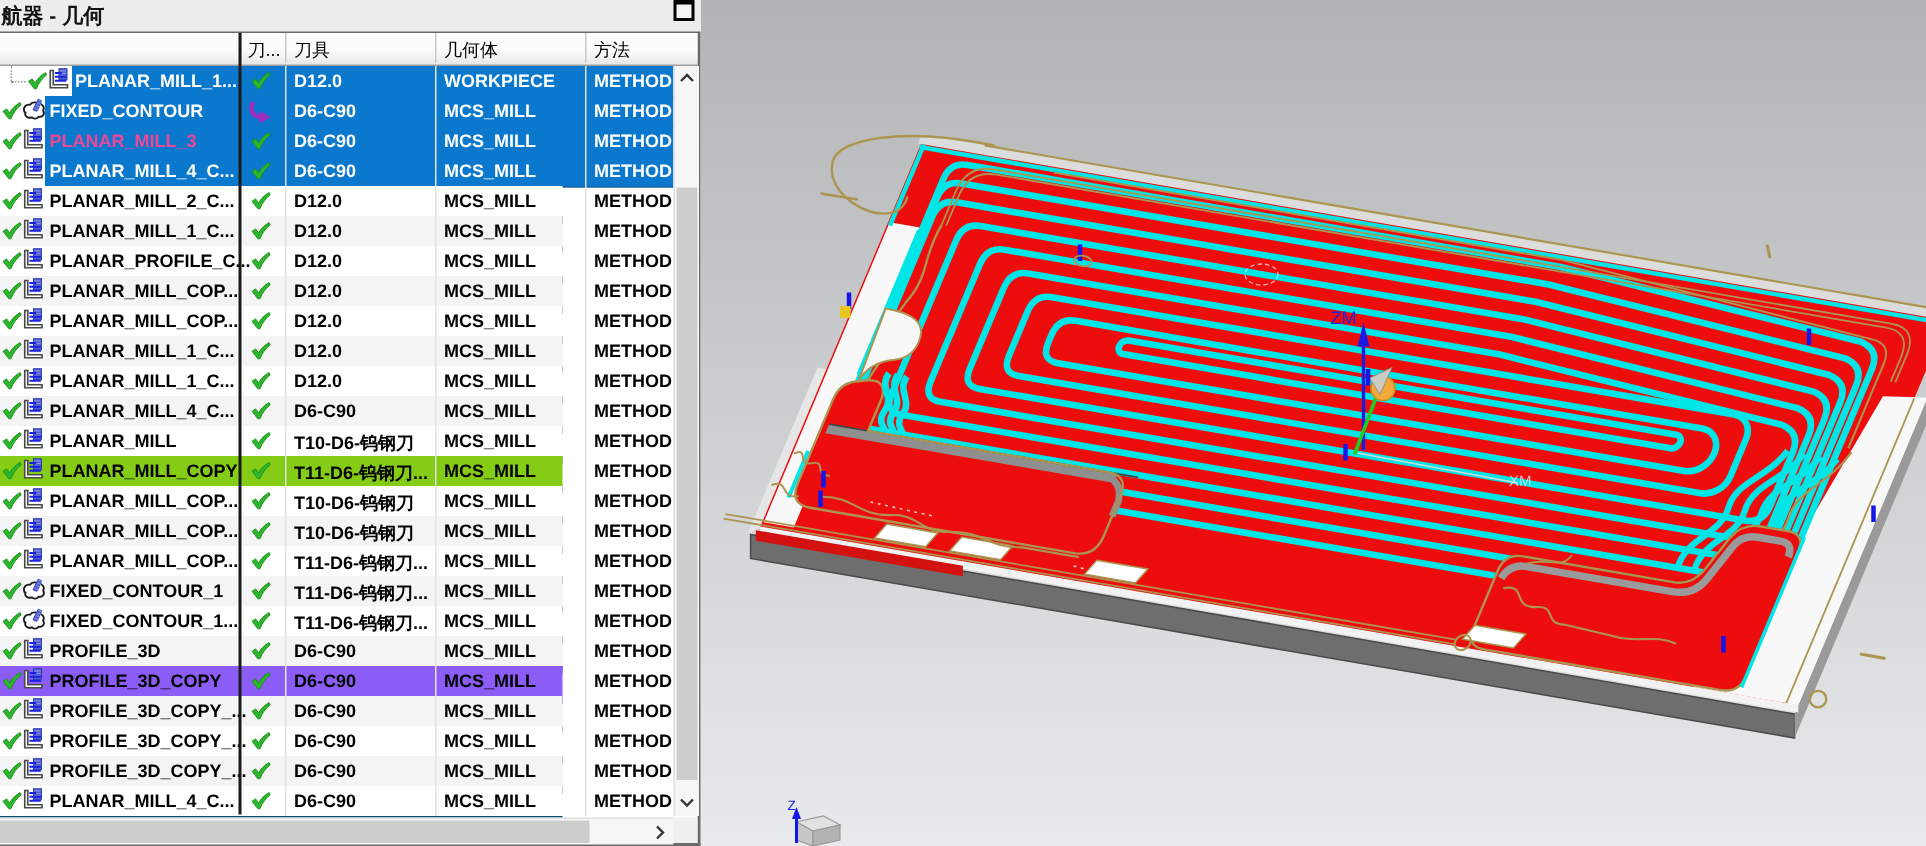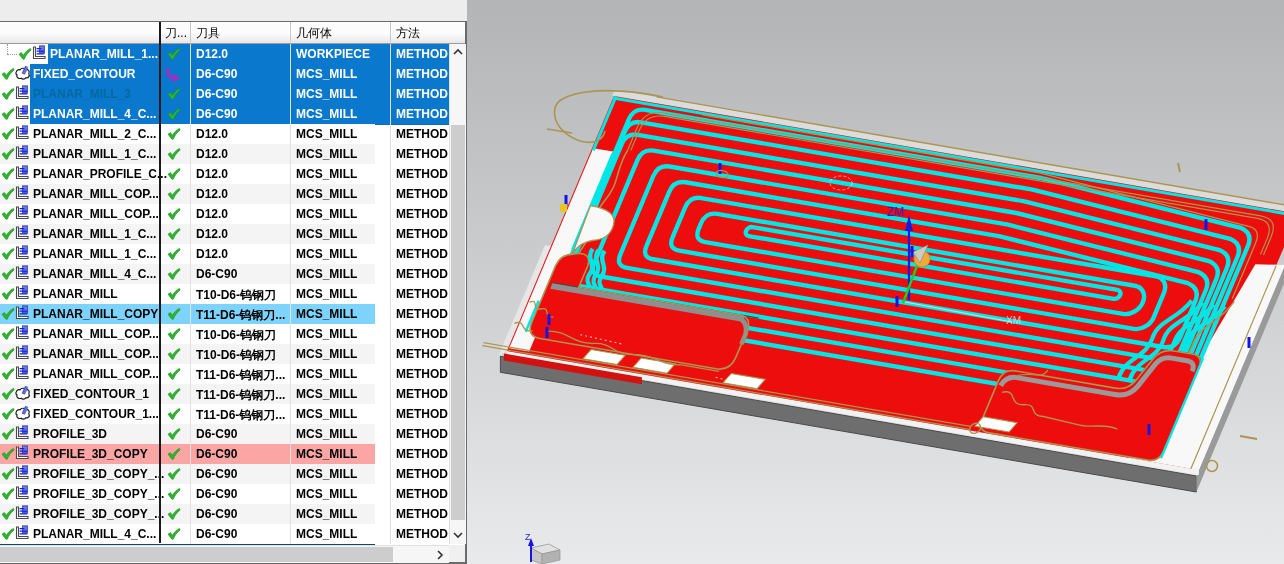--- a/index.html
+++ b/index.html
@@ -126,20 +126,24 @@
     <g>
       <polygon points="531,548 549,544 560,550 542,554" fill="#e2e2e2" stroke="#999" stroke-width="0.8"></polygon>
       <polygon points="531,548 542,554 542,564 531,560" fill="#c6c6c6" stroke="#999" stroke-width="0.8"></polygon>
       <polygon points="542,554 560,550 560,560 542,564" fill="#b2b2b2" stroke="#999" stroke-width="0.8"></polygon>
       <path d="M531 562 L531 542" stroke="#1515e8" stroke-width="2"></path>
       <polygon points="531,538 528,546 534,546" fill="#1515e8"></polygon>
       <text x="525" y="540" font-size="9" fill="#2222d8" font-family="Liberation Sans">Z</text>
     </g>
   </svg>
 <div id="panel">
+    <div id="title">
+      <span>航器 - 几何</span>
+      <div id="rbox"></div>
+    </div>
     <div id="tline"></div>
     <div id="tbl">
       <div id="hdr">
         <div class="hc" style="left:160px;width:30px"></div>
         <div class="ht" style="left:165px">刀...</div>
         <div class="hc" style="left:190px;width:100px"></div>
         <div class="ht" style="left:196px">刀具</div>
         <div class="hc" style="left:290px;width:100px"></div>
         <div class="ht" style="left:296px">几何体</div>
         <div class="hc" style="left:390px;width:59px"></div>
@@ -190,21 +194,21 @@
           <div style="position:absolute;left:30px;top:0;width:419px;height:20px;background:#0a78cc;border-bottom:1px solid #1567ab;"></div>
           <svg class="ck" style="left:1px" width="14" height="13" viewBox="0 0 14 13">
             <path d="M1 7.2 L3.4 5.6 L5.4 8.3 C6.8 5.6 9.4 3.0 12.4 1.4 L13.1 2.9 C10.2 5.2 7.8 8.3 6.3 12.2 L4.9 12.2 Z" fill="#2db52d" stroke="#179217" stroke-width="0.6" stroke-linejoin="round"></path>
           </svg>
           <svg class="ic" style="left:14px;position:absolute;" width="17" height="17" viewBox="0 0 17 17">
             <path d="M2.5 2 L2.5 13.5 L14 13.5 L14 11.5 L4.5 11.5 L4.5 2 Z" fill="#fff" stroke="#4a4a4a" stroke-width="1.1"></path>
             <rect x="8.3" y="0.8" width="5.4" height="7.4" fill="#4f5fd0" stroke="#2a3aa8" stroke-width="0.6"></rect>
             <path d="M9 2.3 h4 M9 4.0 h4 M9 5.7 h4" stroke="#8890e8" stroke-width="0.8"></path>
             <path d="M5.6 3.6 h4.6 M5.6 6.2 h7.6 M5.6 8.8 h7.6" stroke="#1520e0" stroke-width="1.3"></path>
           </svg>
-          <div class="nm" style="left:33px; color:#0369a1;">PLANAR_MILL_3</div>
+          <div class="nm" style="left:33px; color:#ec4899;">PLANAR_MILL_3</div>
           <svg class="ck" style="left:167px" width="14" height="13" viewBox="0 0 14 13">
             <path d="M1 7.2 L3.4 5.6 L5.4 8.3 C6.8 5.6 9.4 3.0 12.4 1.4 L13.1 2.9 C10.2 5.2 7.8 8.3 6.3 12.2 L4.9 12.2 Z" fill="#2db52d" stroke="#179217" stroke-width="0.6" stroke-linejoin="round"></path>
           </svg>
           <div class="cell" style="left:196px; color:#fff;">D6-C90</div>
           <div class="cell" style="left:296px; color:#fff;">MCS_MILL</div>
           <div class="cell" style="left:396px; color:#fff;">METHOD</div>
         </div>
         <div class="row" style="top:60px;">
           <div style="position:absolute;left:30px;top:0;width:419px;height:20px;background:#0a78cc;border-bottom:1px solid #1567ab;"></div>
           <svg class="ck" style="left:1px" width="14" height="13" viewBox="0 0 14 13">
@@ -379,21 +383,21 @@
             <path d="M5.6 3.6 h4.6 M5.6 6.2 h7.6 M5.6 8.8 h7.6" stroke="#1520e0" stroke-width="1.3"></path>
           </svg>
           <div class="nm" style="left:33px;">PLANAR_MILL</div>
           <svg class="ck" style="left:167px" width="14" height="13" viewBox="0 0 14 13">
             <path d="M1 7.2 L3.4 5.6 L5.4 8.3 C6.8 5.6 9.4 3.0 12.4 1.4 L13.1 2.9 C10.2 5.2 7.8 8.3 6.3 12.2 L4.9 12.2 Z" fill="#2db52d" stroke="#179217" stroke-width="0.6" stroke-linejoin="round"></path>
           </svg>
           <div class="cell" style="left:196px;">T10-D6-钨钢刀</div>
           <div class="cell" style="left:296px;">MCS_MILL</div>
           <div class="cell" style="left:396px;">METHOD</div>
         </div>
-        <div class="row sep" style="top:260px;background:#7dd3fc;">
+        <div class="row sep" style="top:260px;background:#84cc16;">
           <svg class="ck" style="left:1px" width="14" height="13" viewBox="0 0 14 13">
             <path d="M1 7.2 L3.4 5.6 L5.4 8.3 C6.8 5.6 9.4 3.0 12.4 1.4 L13.1 2.9 C10.2 5.2 7.8 8.3 6.3 12.2 L4.9 12.2 Z" fill="#2db52d" stroke="#179217" stroke-width="0.6" stroke-linejoin="round"></path>
           </svg>
           <svg class="ic" style="left:14px;position:absolute;" width="17" height="17" viewBox="0 0 17 17">
             <path d="M2.5 2 L2.5 13.5 L14 13.5 L14 11.5 L4.5 11.5 L4.5 2 Z" fill="#fff" stroke="#4a4a4a" stroke-width="1.1"></path>
             <rect x="8.3" y="0.8" width="5.4" height="7.4" fill="#4f5fd0" stroke="#2a3aa8" stroke-width="0.6"></rect>
             <path d="M9 2.3 h4 M9 4.0 h4 M9 5.7 h4" stroke="#8890e8" stroke-width="0.8"></path>
             <path d="M5.6 3.6 h4.6 M5.6 6.2 h7.6 M5.6 8.8 h7.6" stroke="#1520e0" stroke-width="1.3"></path>
           </svg>
           <div class="nm" style="left:33px;">PLANAR_MILL_COPY</div>
@@ -503,21 +507,21 @@
             <path d="M5.6 3.6 h4.6 M5.6 6.2 h7.6 M5.6 8.8 h7.6" stroke="#1520e0" stroke-width="1.3"></path>
           </svg>
           <div class="nm" style="left:33px;">PROFILE_3D</div>
           <svg class="ck" style="left:167px" width="14" height="13" viewBox="0 0 14 13">
             <path d="M1 7.2 L3.4 5.6 L5.4 8.3 C6.8 5.6 9.4 3.0 12.4 1.4 L13.1 2.9 C10.2 5.2 7.8 8.3 6.3 12.2 L4.9 12.2 Z" fill="#2db52d" stroke="#179217" stroke-width="0.6" stroke-linejoin="round"></path>
           </svg>
           <div class="cell" style="left:196px;">D6-C90</div>
           <div class="cell" style="left:296px;">MCS_MILL</div>
           <div class="cell" style="left:396px;">METHOD</div>
         </div>
-        <div class="row sep" style="top:400px;background:#fca5a5;">
+        <div class="row sep" style="top:400px;background:#8b5cf6;">
           <svg class="ck" style="left:1px" width="14" height="13" viewBox="0 0 14 13">
             <path d="M1 7.2 L3.4 5.6 L5.4 8.3 C6.8 5.6 9.4 3.0 12.4 1.4 L13.1 2.9 C10.2 5.2 7.8 8.3 6.3 12.2 L4.9 12.2 Z" fill="#2db52d" stroke="#179217" stroke-width="0.6" stroke-linejoin="round"></path>
           </svg>
           <svg class="ic" style="left:14px;position:absolute;" width="17" height="17" viewBox="0 0 17 17">
             <path d="M2.5 2 L2.5 13.5 L14 13.5 L14 11.5 L4.5 11.5 L4.5 2 Z" fill="#fff" stroke="#4a4a4a" stroke-width="1.1"></path>
             <rect x="8.3" y="0.8" width="5.4" height="7.4" fill="#4f5fd0" stroke="#2a3aa8" stroke-width="0.6"></rect>
             <path d="M9 2.3 h4 M9 4.0 h4 M9 5.7 h4" stroke="#8890e8" stroke-width="0.8"></path>
             <path d="M5.6 3.6 h4.6 M5.6 6.2 h7.6 M5.6 8.8 h7.6" stroke="#1520e0" stroke-width="1.3"></path>
           </svg>
           <div class="nm" style="left:33px;">PROFILE_3D_COPY</div>

